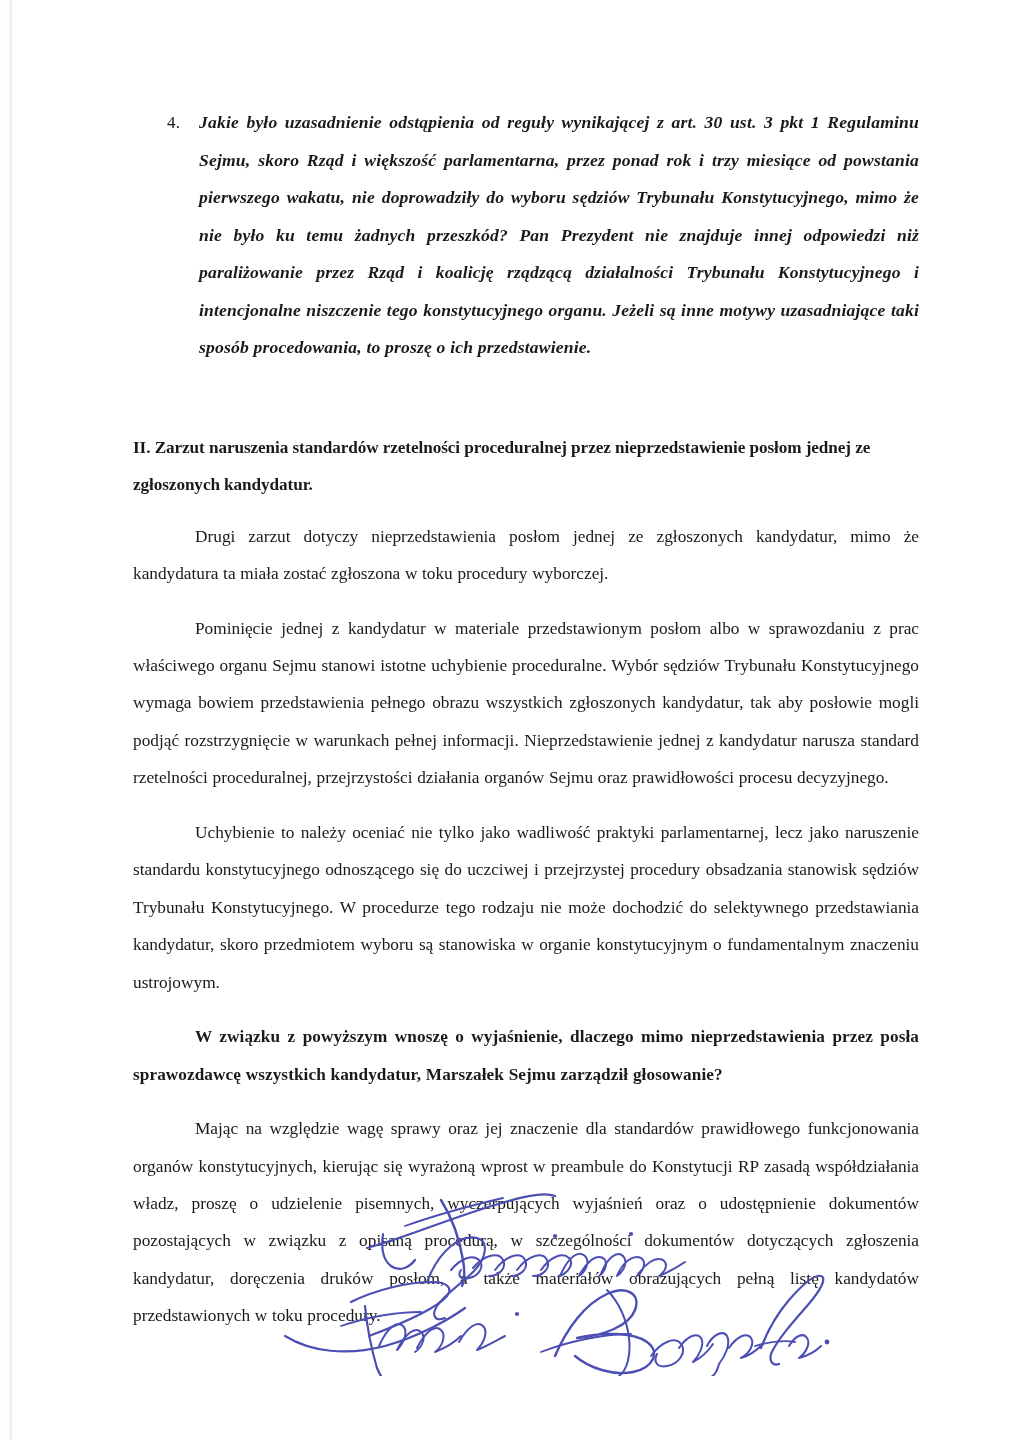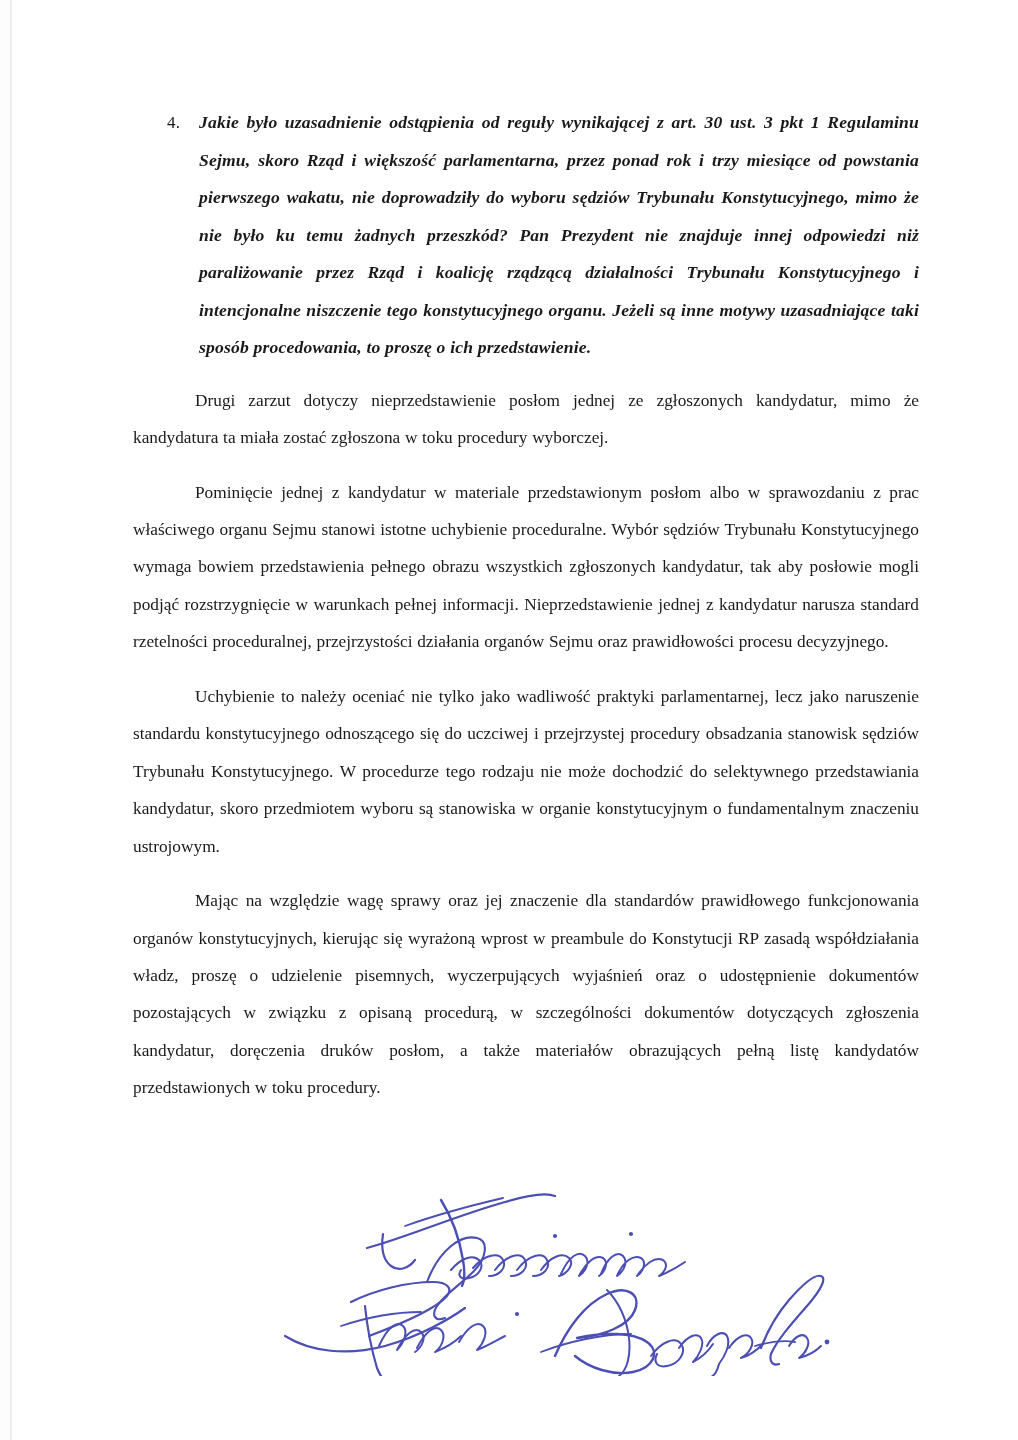--- a/index.html
+++ b/index.html
@@ -124,27 +124,29 @@
   <div class="scan-edge-left2"></div>
   <div class="scan-edge-left"></div>
 
   <div class="content">
 
     <div class="numbered-item">
       <div class="marker">4.</div>
       <div class="item-text">Jakie było uzasadnienie odstąpienia od reguły wynikającej z art. 30 ust. 3 pkt 1 Regulaminu Sejmu, skoro Rząd i większość parlamentarna, przez ponad rok i trzy miesiące od powstania pierwszego wakatu, nie doprowadziły do wyboru sędziów Trybunału Konstytucyjnego, mimo że nie było ku temu żadnych przeszkód? Pan Prezydent nie znajduje innej odpowiedzi niż paraliżowanie przez Rząd i koalicję rządzącą działalności Trybunału Konstytucyjnego i intencjonalne niszczenie tego konstytucyjnego organu. Jeżeli są inne motywy uzasadniające taki sposób procedowania, to proszę o ich przedstawienie.</div>
     </div>
 
+    <div class="section-heading">II. Zarzut naruszenia standardów rzetelności proceduralnej przez nieprzedstawienie posłom jednej ze zgłoszonych kandydatur.</div>
 
-    <p class="para tight">Drugi zarzut dotyczy nieprzedstawienie posłom jednej ze zgłoszonych kandydatur, mimo że kandydatura ta miała zostać zgłoszona w toku procedury wyborczej.</p>
+    <p class="para tight">Drugi zarzut dotyczy nieprzedstawienia posłom jednej ze zgłoszonych kandydatur, mimo że kandydatura ta miała zostać zgłoszona w toku procedury wyborczej.</p>
 
     <p class="para">Pominięcie jednej z kandydatur w materiale przedstawionym posłom albo w sprawozdaniu z prac właściwego organu Sejmu stanowi istotne uchybienie proceduralne. Wybór sędziów Trybunału Konstytucyjnego wymaga bowiem przedstawienia pełnego obrazu wszystkich zgłoszonych kandydatur, tak aby posłowie mogli podjąć rozstrzygnięcie w warunkach pełnej informacji. Nieprzedstawienie jednej z kandydatur narusza standard rzetelności proceduralnej, przejrzystości działania organów Sejmu oraz prawidłowości procesu decyzyjnego.</p>
 
     <p class="para">Uchybienie to należy oceniać nie tylko jako wadliwość praktyki parlamentarnej, lecz jako naruszenie standardu konstytucyjnego odnoszącego się do uczciwej i przejrzystej procedury obsadzania stanowisk sędziów Trybunału Konstytucyjnego. W procedurze tego rodzaju nie może dochodzić do selektywnego przedstawiania kandydatur, skoro przedmiotem wyboru są stanowiska w organie konstytucyjnym o fundamentalnym znaczeniu ustrojowym.</p>
 
+    <p class="para bold">W związku z powyższym wnoszę o wyjaśnienie, dlaczego mimo nieprzedstawienia przez posła sprawozdawcę wszystkich kandydatur, Marszałek Sejmu zarządził głosowanie?</p>
 
     <p class="para last">Mając na względzie wagę sprawy oraz jej znaczenie dla standardów prawidłowego funkcjonowania organów konstytucyjnych, kierując się wyrażoną wprost w preambule do Konstytucji RP zasadą współdziałania władz,  proszę o udzielenie pisemnych, wyczerpujących wyjaśnień oraz o udostępnienie dokumentów pozostających w związku z opisaną procedurą, w szczególności dokumentów dotyczących zgłoszenia kandydatur, doręczenia druków posłom, a także materiałów obrazujących pełną listę kandydatów przedstawionych w toku procedury.</p>
 
   </div>
 
   <div class="signature">
     <svg viewBox="0 0 660 190" xmlns="http://www.w3.org/2000/svg" fill="none" stroke="#4b4fb3" stroke-linecap="round" stroke-linejoin="round">
 
       <path d="M112 62 C 150 52, 200 30, 250 16 C 270 10, 290 6, 300 10" stroke-width="2.2"></path>
       <path d="M186 14 C 196 30, 204 50, 208 74 C 210 86, 210 94, 207 100" stroke-width="2.4"></path>

